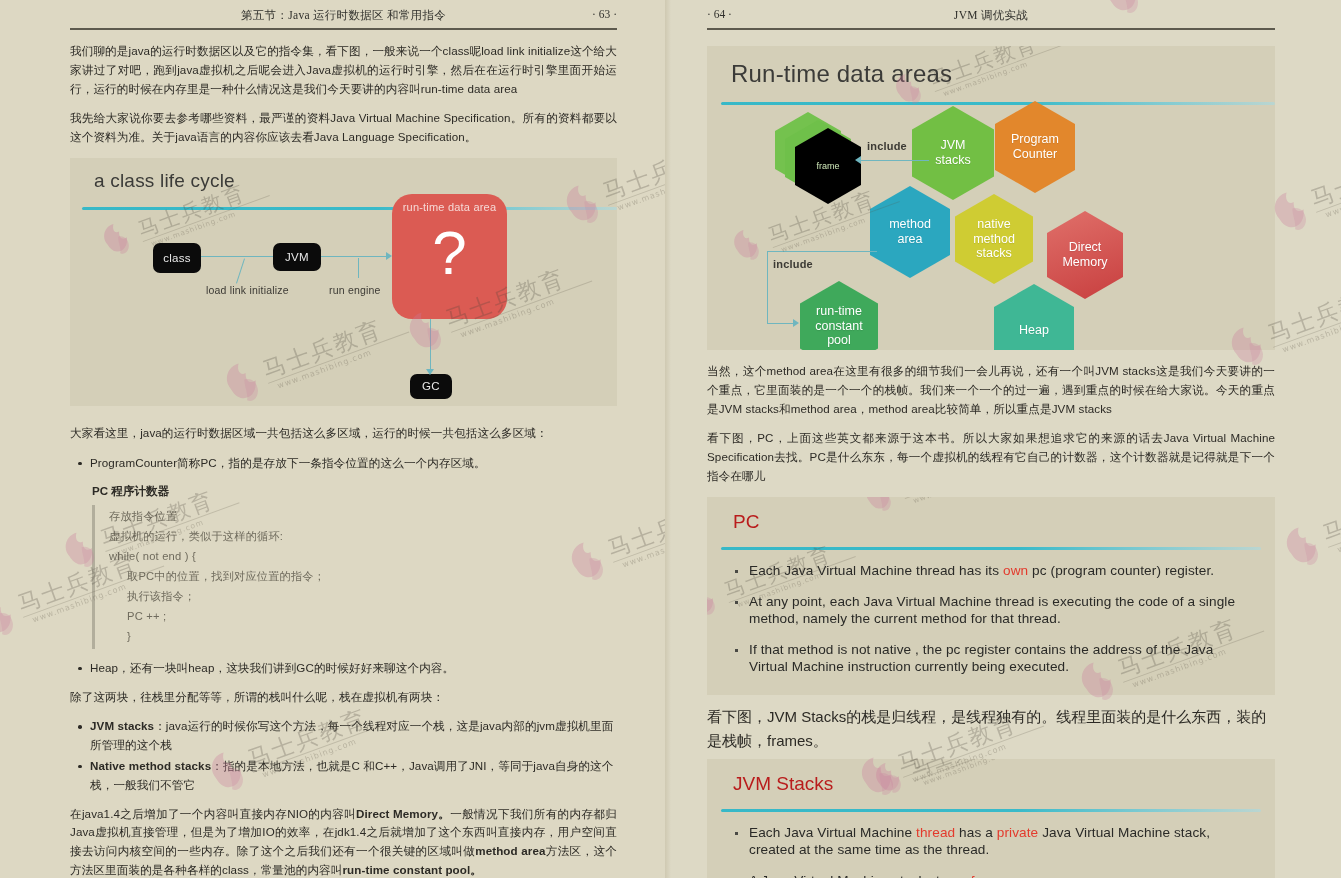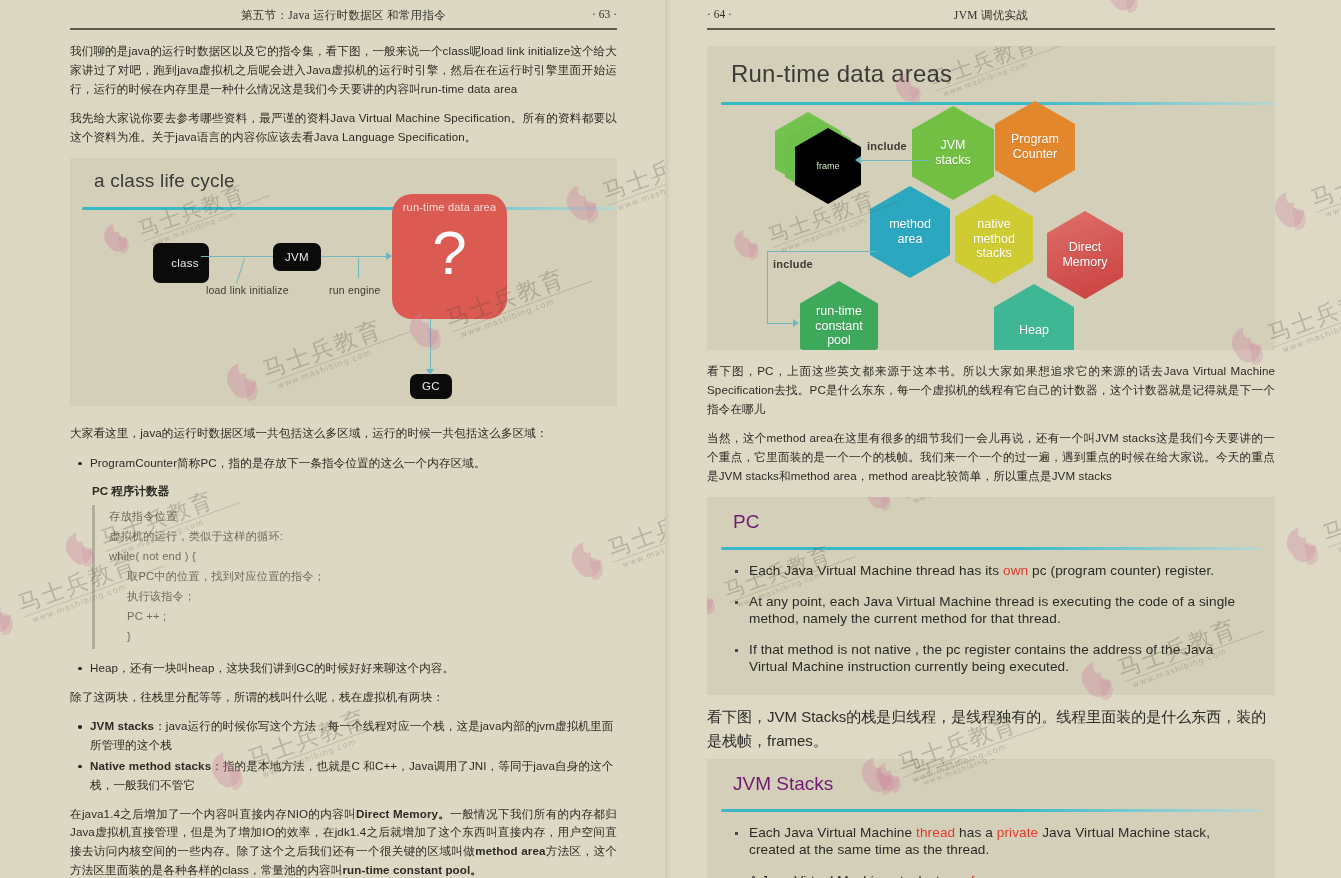--- a/index.html
+++ b/index.html
@@ -117,21 +117,21 @@
   .hex{
     position:absolute;display:flex;align-items:center;justify-content:center;
     text-align:center;color:#fff;font-size:12.5px;line-height:1.18;
     clip-path:polygon(50% 0%,100% 25%,100% 75%,50% 100%,0% 75%,0% 25%);
   }
   .hex span{display:block;padding:0 4px;text-shadow:0 1px 1px rgba(0,0,0,.10);}
   .hex.frame{color:#cfe8b9;font-size:9px;}
 
   
   .bsl{margin:4px 0 10px 0;background:#d4cfb8;position:relative;overflow:hidden;}
-  .bsl .stitle{position:absolute;left:26px;top:14px;font-size:19px;color:#701a75;}
+  .bsl .stitle{position:absolute;left:26px;top:14px;font-size:19px;color:#b91c1c;}
   .bsl .tealrule{position:absolute;left:14px;right:14px;top:50px;width:auto;}
   .bsl ul{margin:0;padding:0;list-style:none;position:absolute;left:28px;right:26px;top:66px;}
   .bsl ul li{
     position:relative;padding-left:14px;margin-bottom:14px;
     font-size:13.6px;line-height:1.25;color:#2a2a27;letter-spacing:.1px;
   }
   .bsl ul li:before{
     content:"";position:absolute;left:0;top:7px;width:3px;height:3px;background:#4a4a45;
   }
   .bsl .hl{color:#e33a2c;}
@@ -173,21 +173,21 @@
 
     <div class="body">
 
       <p class="para">我们聊的是java的运行时数据区以及它的指令集，看下图，一般来说一个class呢load link initialize这个给大家讲过了对吧，跑到java虚拟机之后呢会进入Java虚拟机的运行时引擎，然后在在运行时引擎里面开始运行，运行的时候在内存里是一种什么情况这是我们今天要讲的内容叫run-time data area</p>
       <p class="para">我先给大家说你要去参考哪些资料，最严谨的资料Java Virtual Machine Specification。所有的资料都要以这个资料为准。关于java语言的内容你应该去看Java Language Specification。</p>
 
       <div class="slide" id="slide-class">
         <div class="stitle">a class life cycle</div>
         <div class="tealrule"></div>
 
-        <div class="blackbox" style="left:83px;top:85px;width:48px;height:40px;padding-left:8px;">
+        <div class="blackbox" style="left:83px;top:85px;width:48px;height:30px;">
           <span>class</span>
         </div>
         <div class="blackbox" style="left:203px;top:85px;width:48px;height:28px;">
           <span>JVM</span>
         </div>
         <div class="blackbox" style="left:340px;top:216px;width:42px;height:25px;">
           <span>GC</span>
         </div>
 
         <div class="redpanel" style="left:322px;top:36px;width:115px;height:125px;">
@@ -393,22 +393,22 @@
           <svg width="40" height="44" viewBox="0 0 40 44">
             <path d="M6 24 C2 14 10 4 20 5 C16 11 18 16 23 15 C20 22 24 26 29 24 C27 33 20 38 13 35 C9 33 7 29 6 24 Z" fill="#c9789a" opacity=".5"></path>
             <path d="M20 20 C26 20 30 26 28 33 C26 39 20 42 16 38 C19 33 18 25 20 20 Z" fill="#c9789a" opacity=".4"></path>
           </svg>
           <div class="wtxt">马士兵教育</div>
             <div class="wline"></div>
             <div class="wurl">www.mashibing.com</div>
         </div>
       </div>
 
+      <p class="para">当然，这个method area在这里有很多的细节我们一会儿再说，还有一个叫JVM stacks这是我们今天要讲的一个重点，它里面装的是一个一个的栈帧。我们来一个一个的过一遍，遇到重点的时候在给大家说。今天的重点是JVM stacks和method area，method area比较简单，所以重点是JVM stacks</p>
       <p class="para">看下图，PC，上面这些英文都来源于这本书。所以大家如果想追求它的来源的话去Java Virtual Machine Specification去找。PC是什么东东，每一个虚拟机的线程有它自己的计数器，这个计数器就是记得就是下一个指令在哪儿</p>
-      <p class="para">当然，这个method area在这里有很多的细节我们一会儿再说，还有一个叫JVM stacks这是我们今天要讲的一个重点，它里面装的是一个一个的栈帧。我们来一个一个的过一遍，遇到重点的时候在给大家说。今天的重点是JVM stacks和method area，method area比较简单，所以重点是JVM stacks</p>
 
       <div class="bsl" id="slide-pc">
         <div class="stitle">PC</div>
         <div class="tealrule"></div>
         <ul>
           <li><span>Each Java Virtual Machine thread has its </span><span class="hl">own</span><span>  pc (program counter) register.</span></li>
           <li><span>At any point, each Java Virtual Machine thread is executing the code of a single method, namely the current method  for that thread.</span></li>
           <li><span>If that method is not native , the  pc register contains the address of the Java Virtual Machine instruction currently being executed.</span></li>
         </ul>
         <div class="wm" style="left:150px;top:-14px;transform:rotate(-20deg) scale(.9);">

